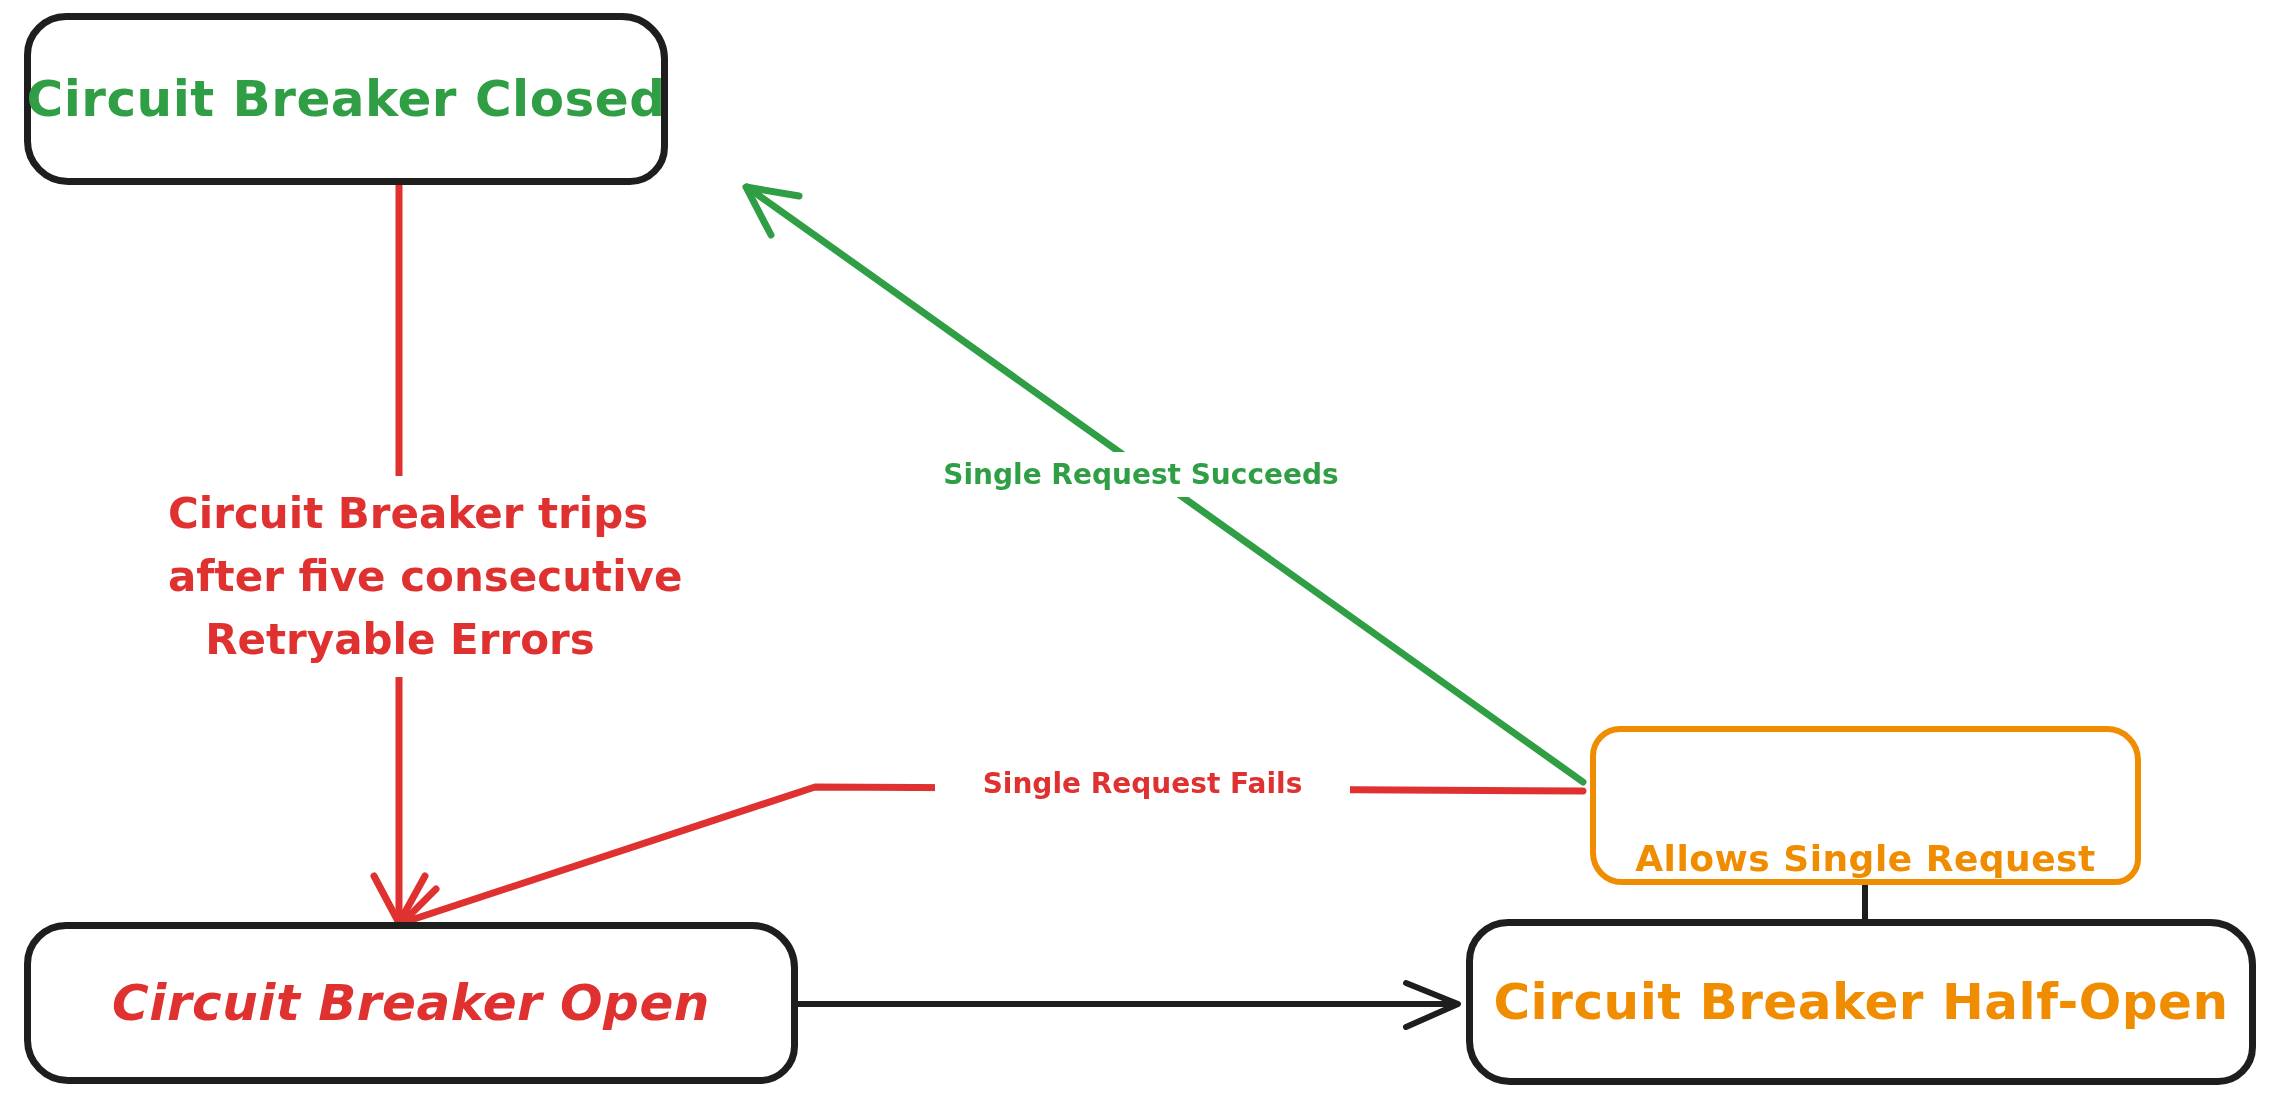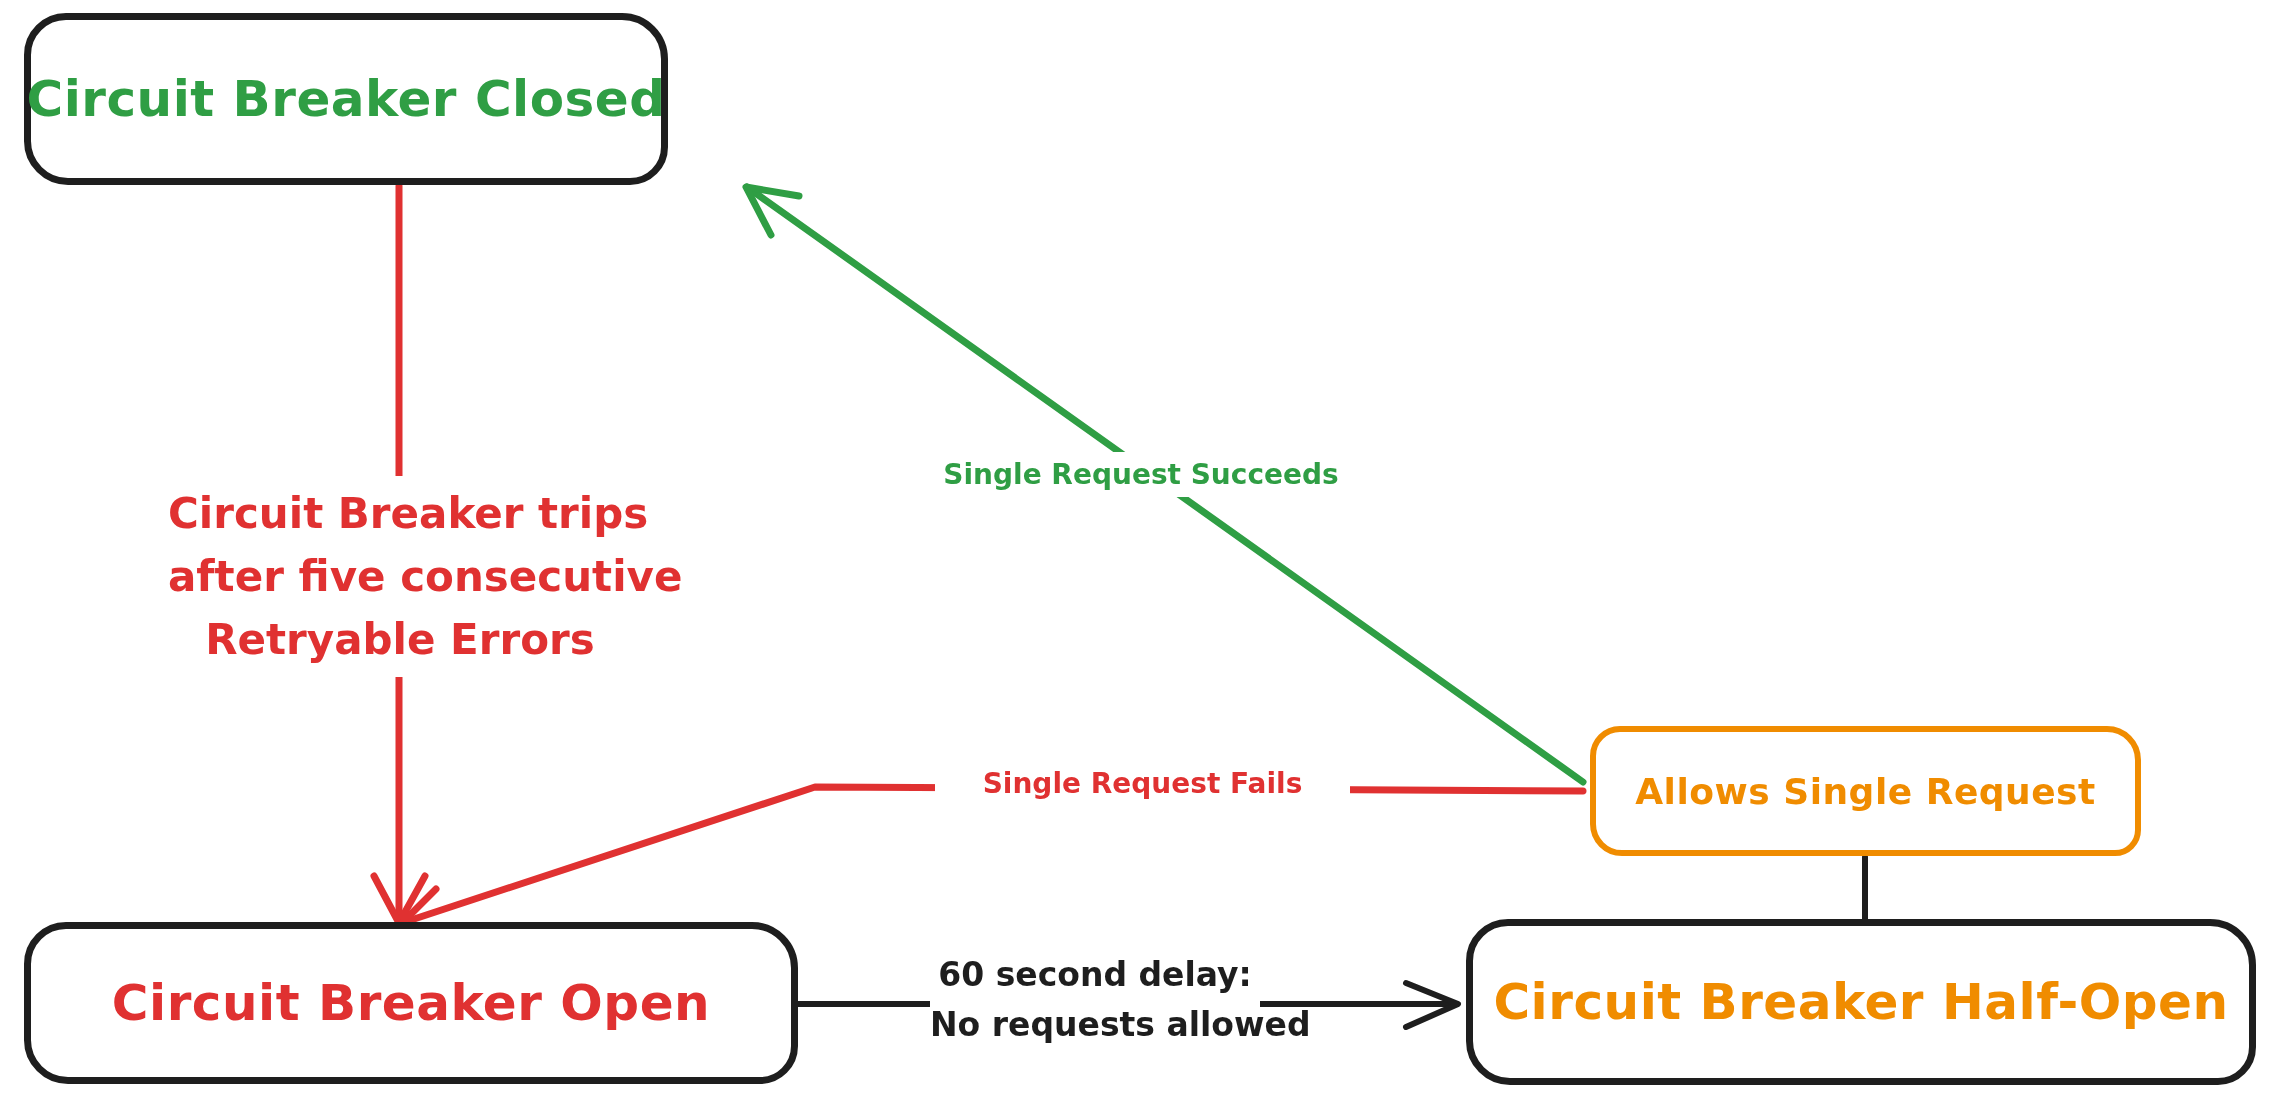--- a/index.html
+++ b/index.html
@@ -49,27 +49,28 @@
   }
   .state-title {
     font-size: 50px;
     font-weight: bold;
     letter-spacing: 0.5px;
     white-space: nowrap;
   }
   #box-closed   { left: 24px;   top: 13px;  width: 644px; height: 172px; }
   #box-closed .state-title   { color: var(--green); }
   #box-open     { left: 24px;   top: 922px; width: 774px; height: 162px; }
-  #box-open .state-title     { color: var(--red); }
+  #box-open .state-title     { color: var(--red); font-style: italic; }
   #box-halfopen { left: 1466px; top: 919px; width: 790px; height: 166px; }
   #box-halfopen .state-title { color: var(--orange); }
   #box-allows {
-    left: 1590px; top: 726px; width: 551px; height: 130px;
+    left: 1590px; top: 726px; width: 551px; height: 159px;
     border: 6px solid var(--orange);
     border-radius: 30px 34px 26px 32px;
+    align-items: flex-end;
   }
   #box-allows .state-title { color: var(--orange); font-size: 36px; }
 
   .edge-label {
     position: absolute;
     z-index: 3;
     background: var(--bg);
     text-align: center;
     font-weight: bold;
     white-space: nowrap;
@@ -141,18 +142,14 @@
   <div class="edge-label" id="label-trips">
     <div>Circuit Breaker trips</div>
     <div>after five consecutive</div>
     <div>Retryable Errors</div>
   </div>
 
   <div class="edge-label" id="label-succeeds">Single Request Succeeds</div>
 
   <div class="edge-label" id="label-fails">Single Request Fails</div>
 
-  <div class="edge-label" id="label-delay">
-    <div>60 second delay:</div>
-    <div>No requests allowed</div>
-  </div>
 
 </div>
 
 </body></html>

